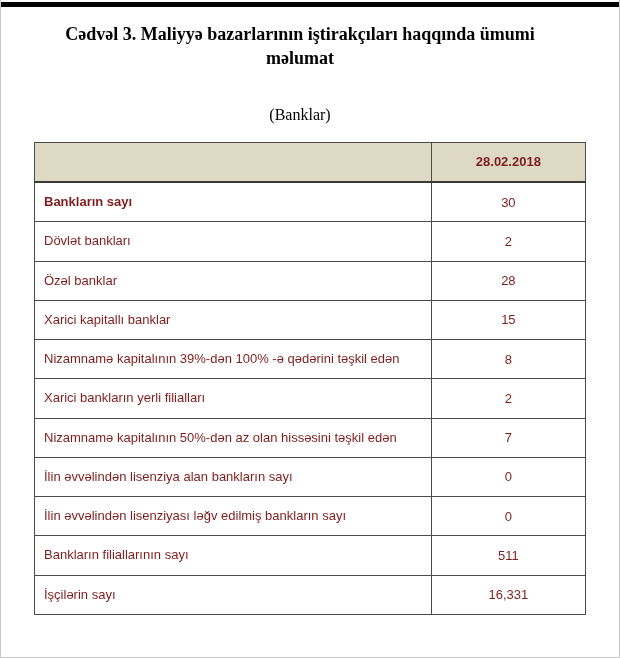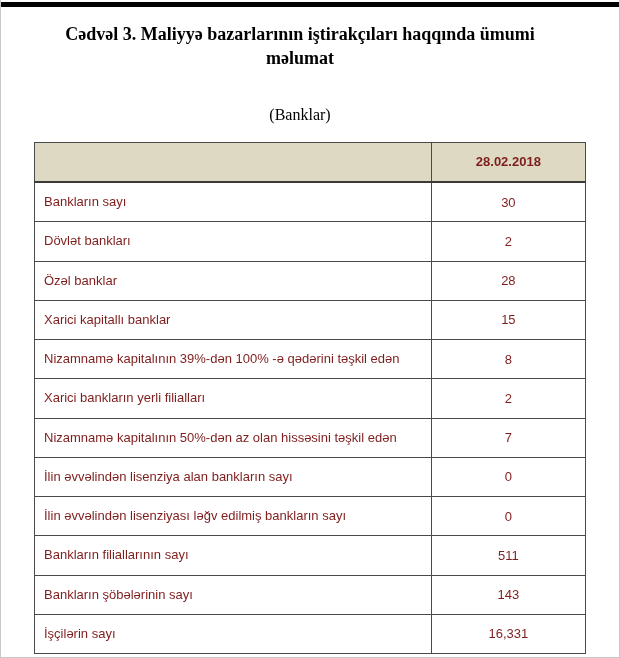--- a/index.html
+++ b/index.html
@@ -82,21 +82,21 @@
   }
 
   thead tr th { border-bottom: 2px solid #3a3a3a; }
 
   tbody td.label {
     text-align: left;
     padding: 11px 10px 11px 9px;
     line-height: 1.25;
   }
 
-  tbody td.label.bold { font-weight: normal; margin-left: 12px; }
+  tbody td.label.bold { font-weight: bold; margin-left: 12px; }
 
   tbody td.value {
     text-align: center;
     padding: 10px 4px;
   }
 </style>
 </head>
 <body>
 
 <div class="page">
@@ -155,23 +155,19 @@
           </tr>
           <tr>
             <td class="label">İlin əvvəlindən lisenziyası ləğv edilmiş bankların sayı</td>
             <td class="value">0</td>
           </tr>
           <tr>
             <td class="label">Bankların filiallarının sayı</td>
             <td class="value">511</td>
           </tr>
           <tr>
-            <td class="label">Bankların şöbələrinin sayı</td>
-            <td class="value">143</td>
-          </tr>
-          <tr>
             <td class="label">İşçilərin sayı</td>
             <td class="value">16,331</td>
           </tr>
         </tbody>
     </table>
   </div>
 </div>
 
 </body></html>

